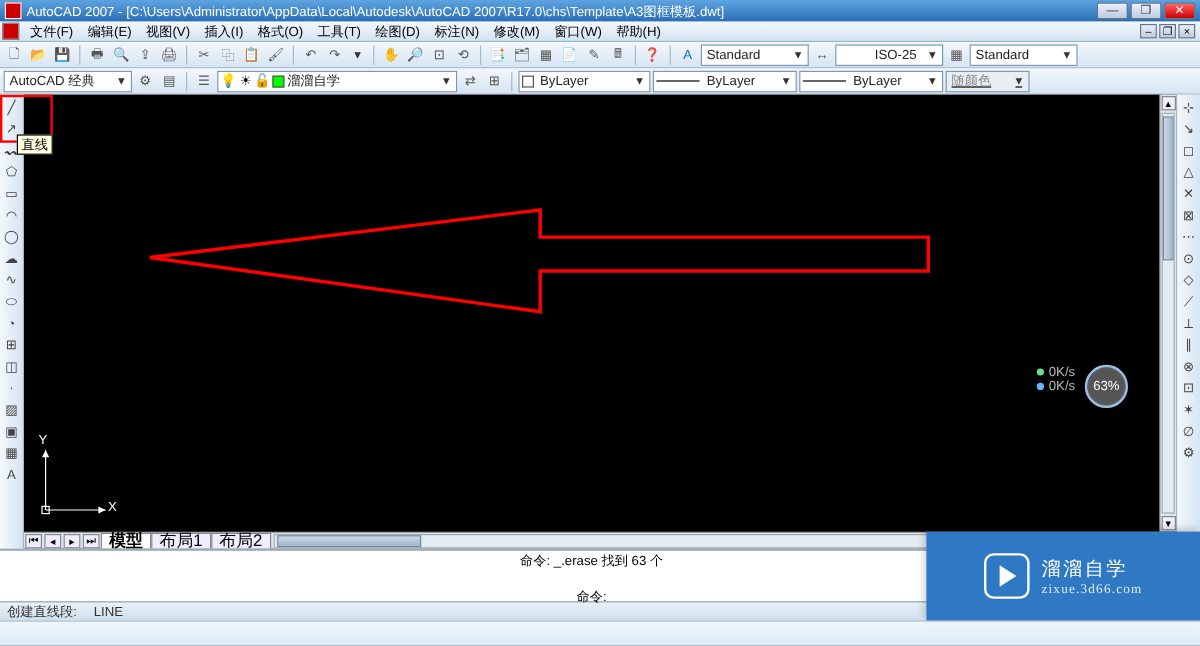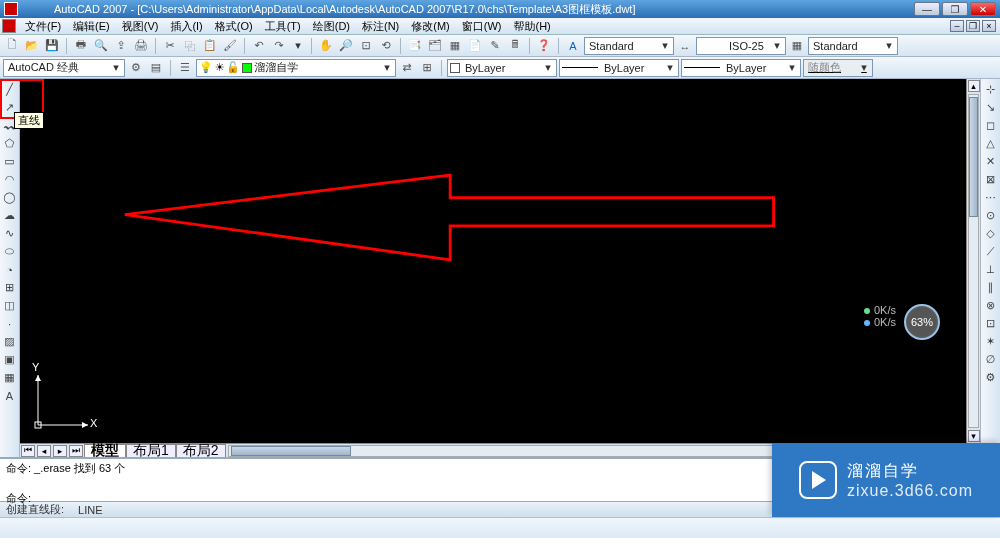--- a/index.html
+++ b/index.html
@@ -1,21 +1,21 @@
 <!DOCTYPE html>
 <html><head>
 <meta charset="utf-8">
 <style>
   * { margin: 0; padding: 0; box-sizing: border-box; font-family: "Microsoft YaHei", Tahoma, Arial, sans-serif; font-size: 11px; }
   body { width: 1000px; height: 538px; background: #d8e6f2; overflow: hidden; position: relative; }
 
   
   .titlebar { height: 18px; background: linear-gradient(#5ea4e0,#2a6db5); color: #fff; display:flex; align-items:center; padding:0 4px; }
   .titlebar .app-icon { width:14px; height:14px; background:#c00; margin-right:4px; border:1px solid #fff; }
-  .titlebar .title-text { flex:1; white-space:nowrap; overflow:hidden;margin-left:32px; }
+  .titlebar .title-text { flex:1; white-space:nowrap; overflow:hidden; }
   .win-btns { display:flex; gap:2px; }
   .win-btn { width:26px; height:14px; background:linear-gradient(#eef,#bcd); border:1px solid #678; border-radius:2px; display:flex; align-items:center; justify-content:center; font-size:10px; color:#333;}
   .win-close { background:linear-gradient(#f66,#c00); color:#fff; }
 
   
   .menubar { height:17px; background:linear-gradient(#f3f7fb,#d3e3f3); display:flex; align-items:center; padding:0 2px; gap:2px; border-bottom:1px solid #9bb; }
   .menu-app-icon { width:14px; height:14px; background:#c00; border:1px solid #888; margin-right:2px; }
   .menu-item { padding:1px 5px; color:#000; }
   .menubar .spacer { flex:1; }
   .menu-inner-btns { display:flex; gap:2px; margin-right:2px; }
@@ -52,37 +52,37 @@
   .scroll-v .nav-btn { width:12px; height:12px; border:1px solid #888; background:#eef; margin:1px auto; font-size:9px; display:flex; align-items:center; justify-content:center; }
   .scroll-v .track-v { flex:1; background:#e3ebf3; border:1px solid #aaa; margin:1px 1px; position:relative; }
   .scroll-v .thumb-v { position:absolute; top:2px; left:0; right:0; height:120px; background:linear-gradient(90deg,#c9d9e9,#9fb6cc); border:1px solid #789; }
 
   
   .red-hl { position:absolute; left:0; top:79px; width:44px; height:40px; border:2px solid #ff0000; pointer-events:none; z-index:5; }
   .tooltip { position:absolute; left:14px; top:112px; background:#ffffe1; border:1px solid #000; padding:0 3px; font-size:11px; z-index:6; }
 
   
   .cmdarea { height:44px; background:#fff; border-top:2px solid #9ab; display:flex; }
-  .cmd-text { flex:1; padding:2px 6px; font-family:SimSun,monospace; font-size:12px; color:#000; line-height:15px; }
+  .cmd-text { flex:1; padding:2px 6px; font-family:SimSun,monospace; font-size:12px; color:#000; line-height:15px;text-align:center; }
   .cmd-scroll { width:14px; background:#d8e6f2; border-left:1px solid #888; }
   .cmd-scroll .nav-btn { width:12px; height:12px; border:1px solid #888; background:#eef; margin:1px auto; font-size:9px; display:flex; align-items:center; justify-content:center; }
 
   
   .status { height:16px; background:linear-gradient(#e9f1f9,#cfdfed); border-top:1px solid #9ab; display:flex; align-items:center; padding:0 6px; font-size:11px; color:#333; gap:14px; }
   .status .pill { font-family:Liberation Sans, sans-serif; }
 
   
   .bottom-blank { height:22px; background:linear-gradient(#f0f6fb,#dae9f6); border-top:1px solid #b0c0d0; }
 
   
   .watermark { position:absolute; right:0; bottom:21px; width:228px; height:74px; background:#2f79c4; color:#fff; display:flex; align-items:center; justify-content:center; gap:10px; z-index:20; box-shadow:-2px -2px 6px rgba(0,0,0,.2); }
   .wm-icon { width:38px; height:38px; border:2px solid #fff; border-radius:8px; display:flex; align-items:center; justify-content:center; }
   .wm-icon::before { content:""; width:0; height:0; border-left:14px solid #fff; border-top:9px solid transparent; border-bottom:9px solid transparent; margin-left:3px; }
   .wm-text .big { font-size:16px; font-weight:300; letter-spacing:2px; }
-  .wm-text .small { font-size:16px; opacity:.85; letter-spacing:1px; }
+  .wm-text .small { font-size:11px; opacity:.85; letter-spacing:1px;font-family:Liberation Serif, serif; }
 
   
   .perf { position:absolute; right:26px; top:225px; display:flex; align-items:flex-start; gap:8px; z-index:10; }
   .perf .kbs { color:#bbb; font-size:9px; text-align:left; }
   .perf .dot { display:inline-block; width:6px; height:6px; border-radius:50%; background:#6bdc8c; margin-right:4px; }
   .perf .dot.down { background:#68b6ff; }
   .perf .pct { width:36px; height:36px; border-radius:50%; background:radial-gradient(circle,#555 60%,#777 100%); color:#fff; display:flex; align-items:center; justify-content:center; font-size:11px; border:2px solid #9ac1e7; }
 
   
   .arrow-overlay { position:absolute; left:20px; top:79px; right:34px; bottom:14px; pointer-events:none; z-index:4; }
@@ -167,21 +167,21 @@
       <span class="arrow">▾</span>
   </div>
   <div class="tool-btn">▦</div>
   <div class="combo" style="width:90px;">
     <span class="txt">Standard</span>
       <span class="arrow">▾</span>
   </div>
 </div>
 
 <div class="toolbar toolbar2">
-  <div class="combo" style="width:122px;">
+  <div class="combo" style="width:107px;">
     <span class="txt">AutoCAD 经典</span>
       <span class="arrow">▾</span>
   </div>
   <div class="tool-btn">⚙</div>
   <div class="tool-btn">▤</div>
   <div class="sep"></div>
   <div class="tool-btn">☰</div>
   <div class="combo" style="width:200px;">
     <span style="display:flex;align-items:center;gap:2px;">
       <span>💡</span>

